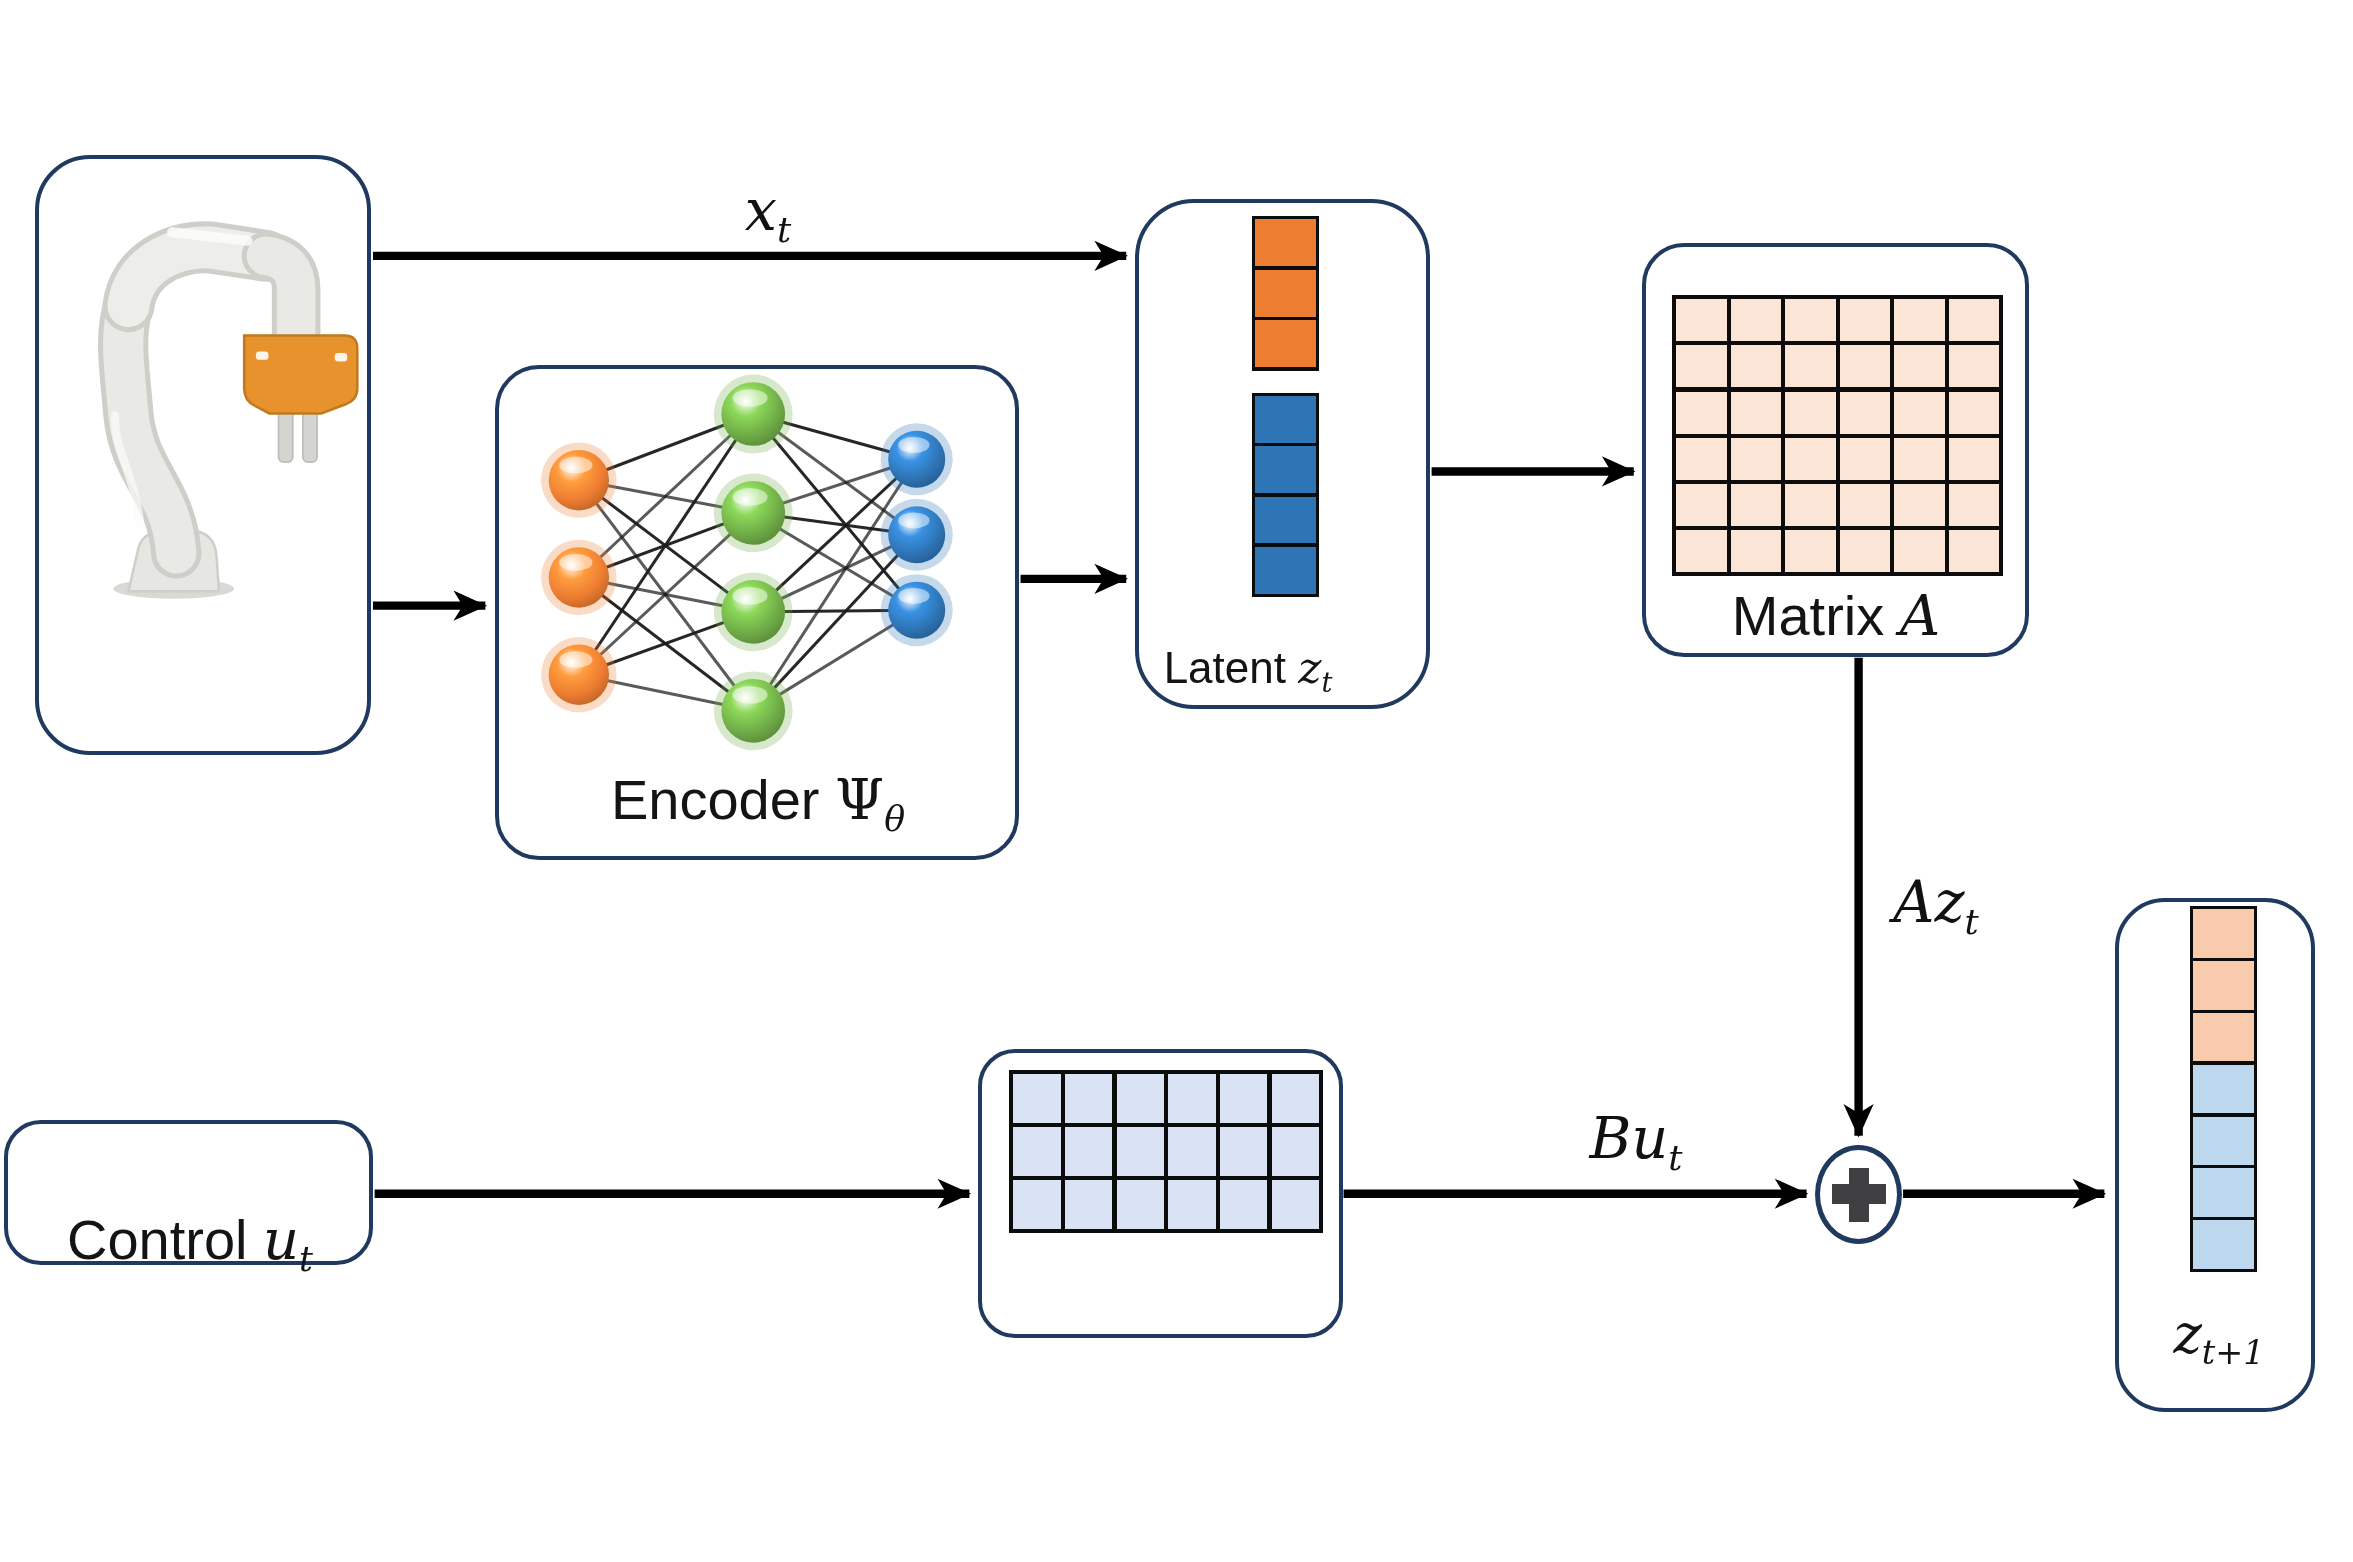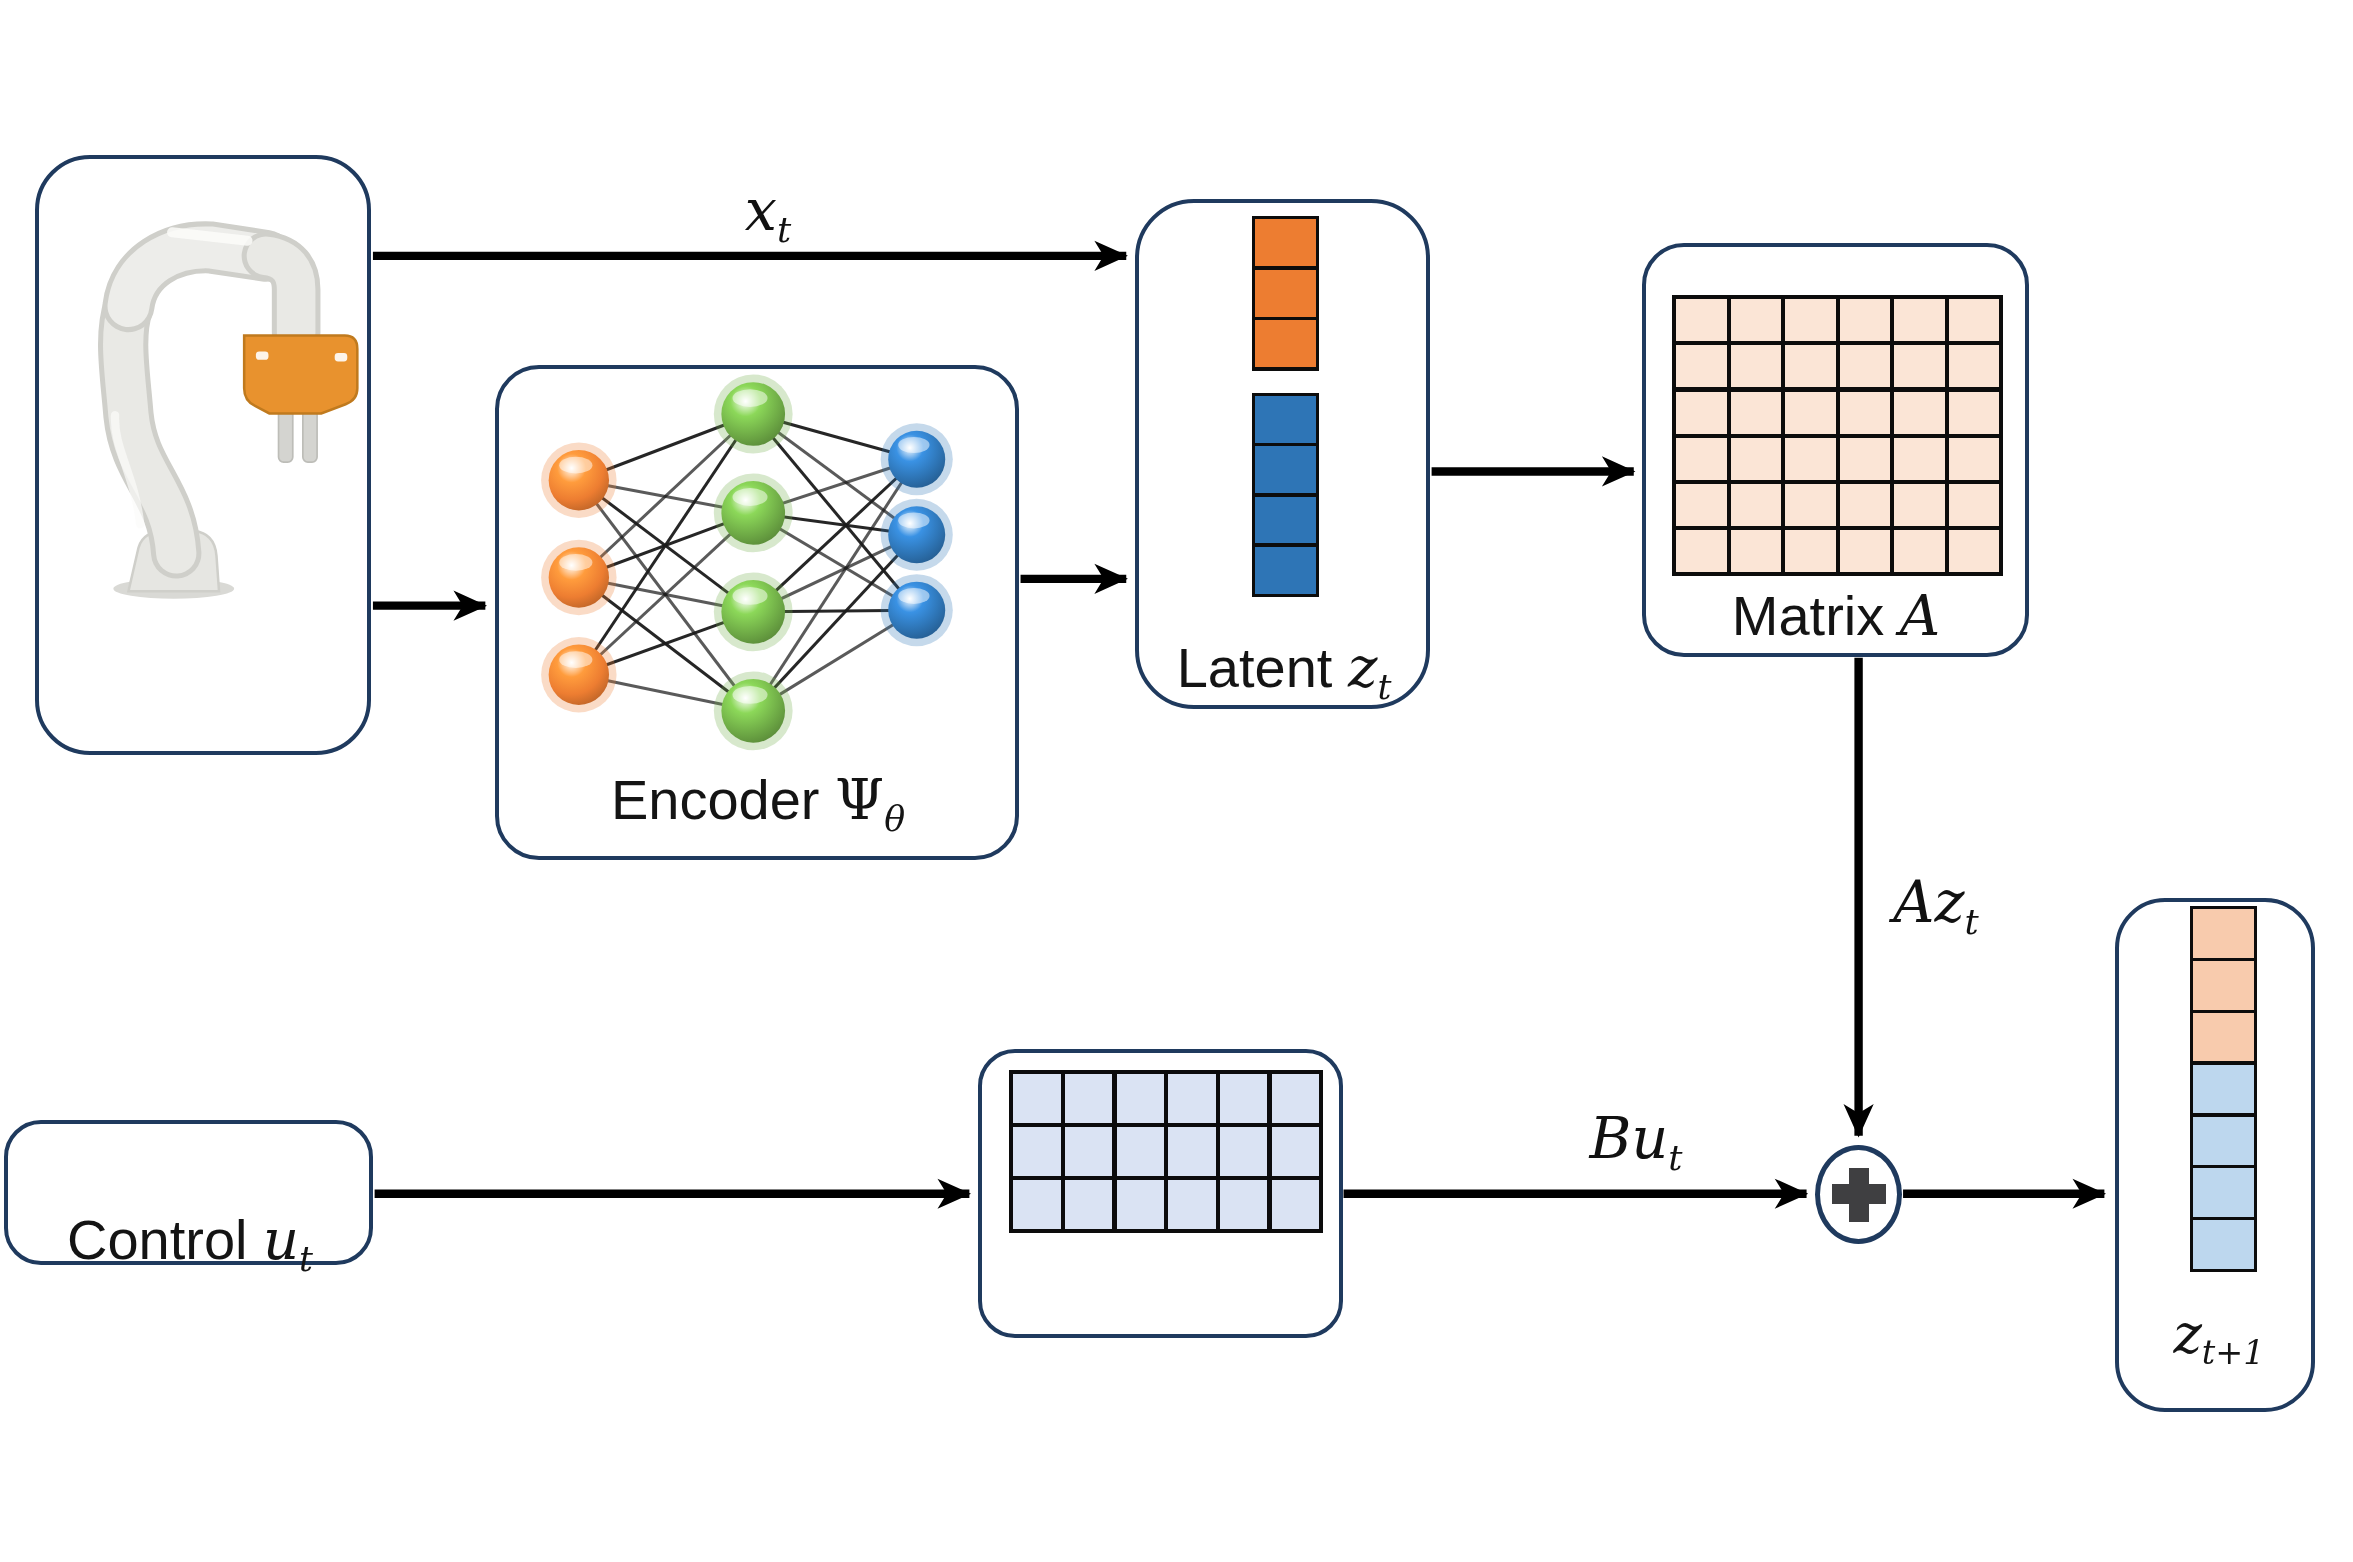--- a/index.html
+++ b/index.html
@@ -15,21 +15,21 @@
   #box-matrixb{left:978px;top:1049px; width:365px; height:289px; border-radius:37px;}
   #box-znext  {left:2115px;top:898px; width:200px; height:514px; border-radius:50px;}
   
   .lbl{position:absolute;transform:translate(-50%,-50%);white-space:nowrap;
        font-size:56px;color:#141414;z-index:6;}
   .m  {font-family:"DejaVu Serif",serif;font-style:italic;}
   .mu {font-family:"DejaVu Serif",serif;font-style:normal;}
   .lbl sub,.alab sub{font-family:"DejaVu Serif",serif;font-style:italic;font-size:0.62em;line-height:0;}
   #lbl-state  {left:204px; top:710px;}
   #lbl-encoder{left:758px; top:799px;}
-  #lbl-latent {left:1284px;top:667px;font-size:56px;}
+  #lbl-latent {left:1248px;top:667px;font-size:44px;}
   #lbl-matrixa{left:1836px;top:615px;}
   #lbl-control{left:190px; top:1193px;margin-top:46px;}
   #lbl-matrixb{left:1161px;top:1286px;}
   #lbl-znext  {left:2219px;top:1334px;font-size:54px;}
   .alab{position:absolute;transform:translate(-50%,-50%);white-space:nowrap;
         font-size:57px;font-family:"DejaVu Serif",serif;font-style:italic;z-index:6;}
   #lbl-xt {left:768px; top:210px;}
   #lbl-azt{left:1936px;top:902px;}
   #lbl-but{left:1636px;top:1138px;}
   

